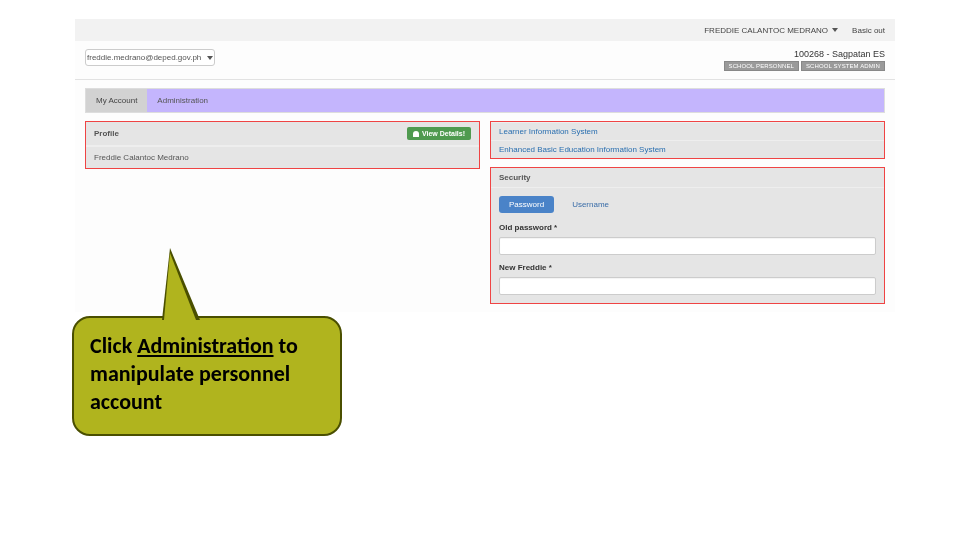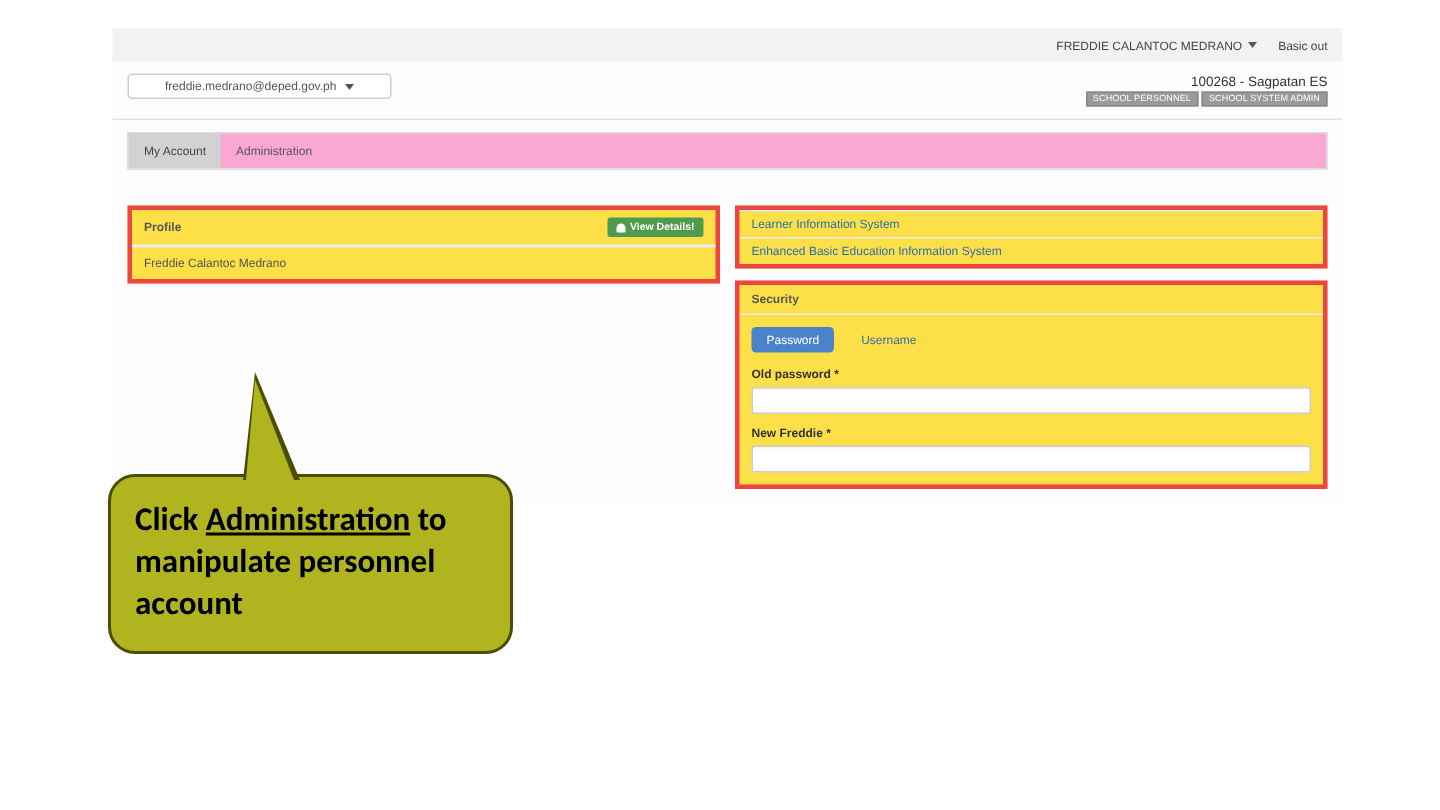--- a/index.html
+++ b/index.html
@@ -46,21 +46,21 @@
     display: flex;
     justify-content: space-between;
     align-items: flex-start;
     padding: 8px 10px 4px 10px;
   }
   .email-dropdown {
     font-size: 8px;
     color: #555;
     border: 1px solid #ccc;
     border-radius: 3px;
-    padding: 3px 24px;
+    padding: 3px 1px;
     background: #fff;
     display: inline-flex;
     align-items: center;
     gap: 6px;
     cursor: pointer;
   }
   .school-block { text-align: right; }
   .school-name { font-size: 9px; color: #333; margin-bottom: 2px; }
   .badges { display: flex; gap: 2px; justify-content: flex-end; }
   .badge {
@@ -73,49 +73,49 @@
   }
   .divider {
     height: 1px;
     background: #e2e2e2;
     margin: 4px 0 0 0;
   }
   .content-wrap {
     padding: 8px 10px 0 10px;
   }
   .tab-strip {
-    background: #f9a8d4;
+    background: #c4b5fd;
     border: 1px solid #ddd;
     display: flex;
     align-items: stretch;
     height: 25px;
-    margin-bottom: 24px;
+    margin-bottom: 8px;
   }
   .tab {
     font-size: 8px;
     color: #555;
     display: flex;
     align-items: center;
     padding: 0 10px;
     cursor: pointer;
   }
   .tab.active {
     background: #d2d2d2;
     color: #444;
   }
   .two-col {
     display: flex;
     gap: 10px;
   }
   .col-left { flex: 1; }
   .col-right { flex: 1; }
   .panel {
-    border: 3px solid #ef4444;
+    border: 1px solid #ef4444;
     margin-bottom: 8px;
-    background: #fde047;
+    background: #e5e5e5;
   }
   .panel-head {
     display: flex;
     justify-content: space-between;
     align-items: center;
     padding: 5px 8px;
     border-bottom: 1px solid #eee;
     font-size: 8px;
     color: #555;
     font-weight: bold;

